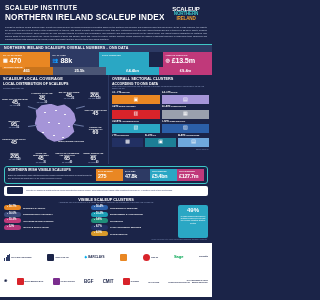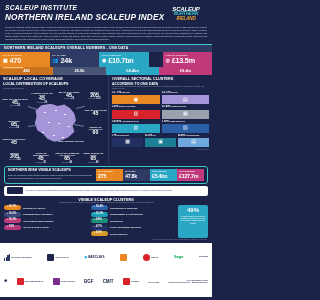--- a/index.html
+++ b/index.html
@@ -7,21 +7,21 @@
   body {
     font-family:"Liberation Sans", sans-serif;
     background:#1b2448;
     color:#ffffff;
     font-size:3px;
     line-height:1.15;
   }
   .page { position:relative; width:212px; height:300px; background:#1b2448; }
 
   
-  .header { position:relative; padding:4px 5px 2px 5px;font-style:italic; }
+  .header { position:relative; padding:4px 5px 2px 5px; }
   .h-title { font-size:6.6px; font-weight:bold; letter-spacing:.3px; }
   .h-sub { font-size:8.2px; font-weight:bold; letter-spacing:.2px; margin-top:1.5px; }
   .logo-badge {
     position:absolute; right:4px; top:3px; width:44px; height:22px;
     background:#1b2448; display:flex; align-items:center; justify-content:center;
   }
   .logo-l1 { font-size:6px; font-weight:bold; color:#fff; letter-spacing:-.2px; }
   .logo-l2 { font-size:4.6px; font-weight:bold; color:#3ec6c6; letter-spacing:-.2px; }
   .logo-l3 { font-size:4.6px; font-weight:bold; color:#f0a030; letter-spacing:-.2px; }
   .logo-stack { text-align:center; line-height:1.0; }
@@ -171,29 +171,25 @@
       <div class="nc-label">NO. OF SCALEUPS</div>
       <div class="nc-val">
           <span class="nc-ico">▦</span>
           <span>470</span>
         </div>
     </div>
     <div class="numcell nc-navy">
       <div class="nc-label">NO. OF JOBS</div>
       <div class="nc-val">
           <span class="nc-ico">👥</span>
-          <span>24k</span>
+          <span>88k</span>
         </div>
     </div>
     <div class="numcell nc-teal">
       <div class="nc-label">TOTAL TURNOVER</div>
-      <div class="nc-val">
-          <span class="nc-ico">◉</span>
-          <span>£10.7bn</span>
-        </div>
     </div>
     <div class="numcell nc-pink">
       <div class="nc-label">AVERAGE TURNOVER</div>
       <div class="nc-val">
           <span class="nc-ico">◎</span>
           <span>£13.5m</span>
         </div>
     </div>
   </div>
 

